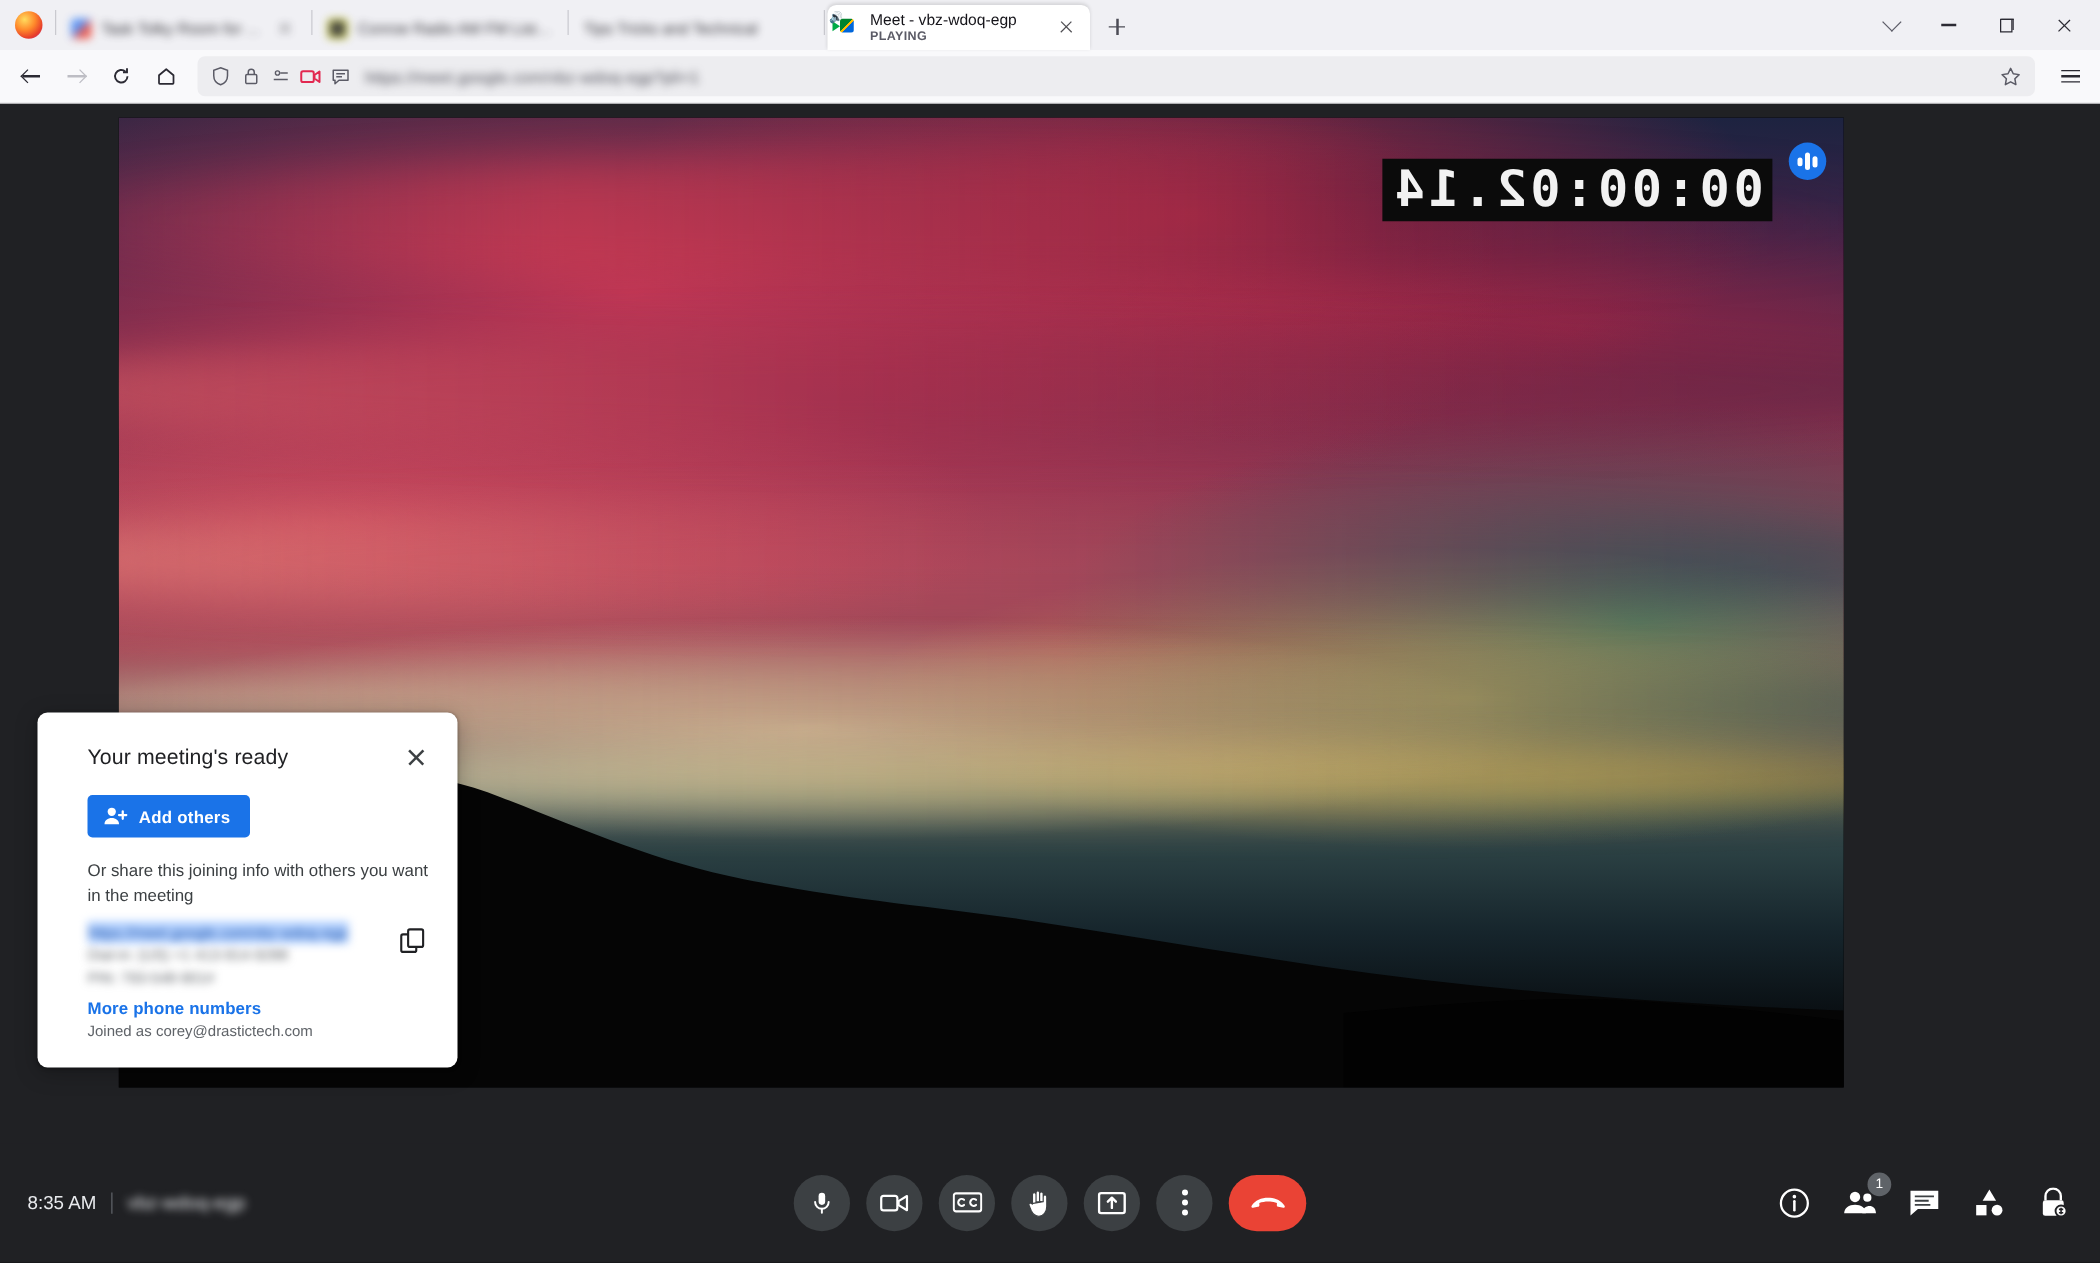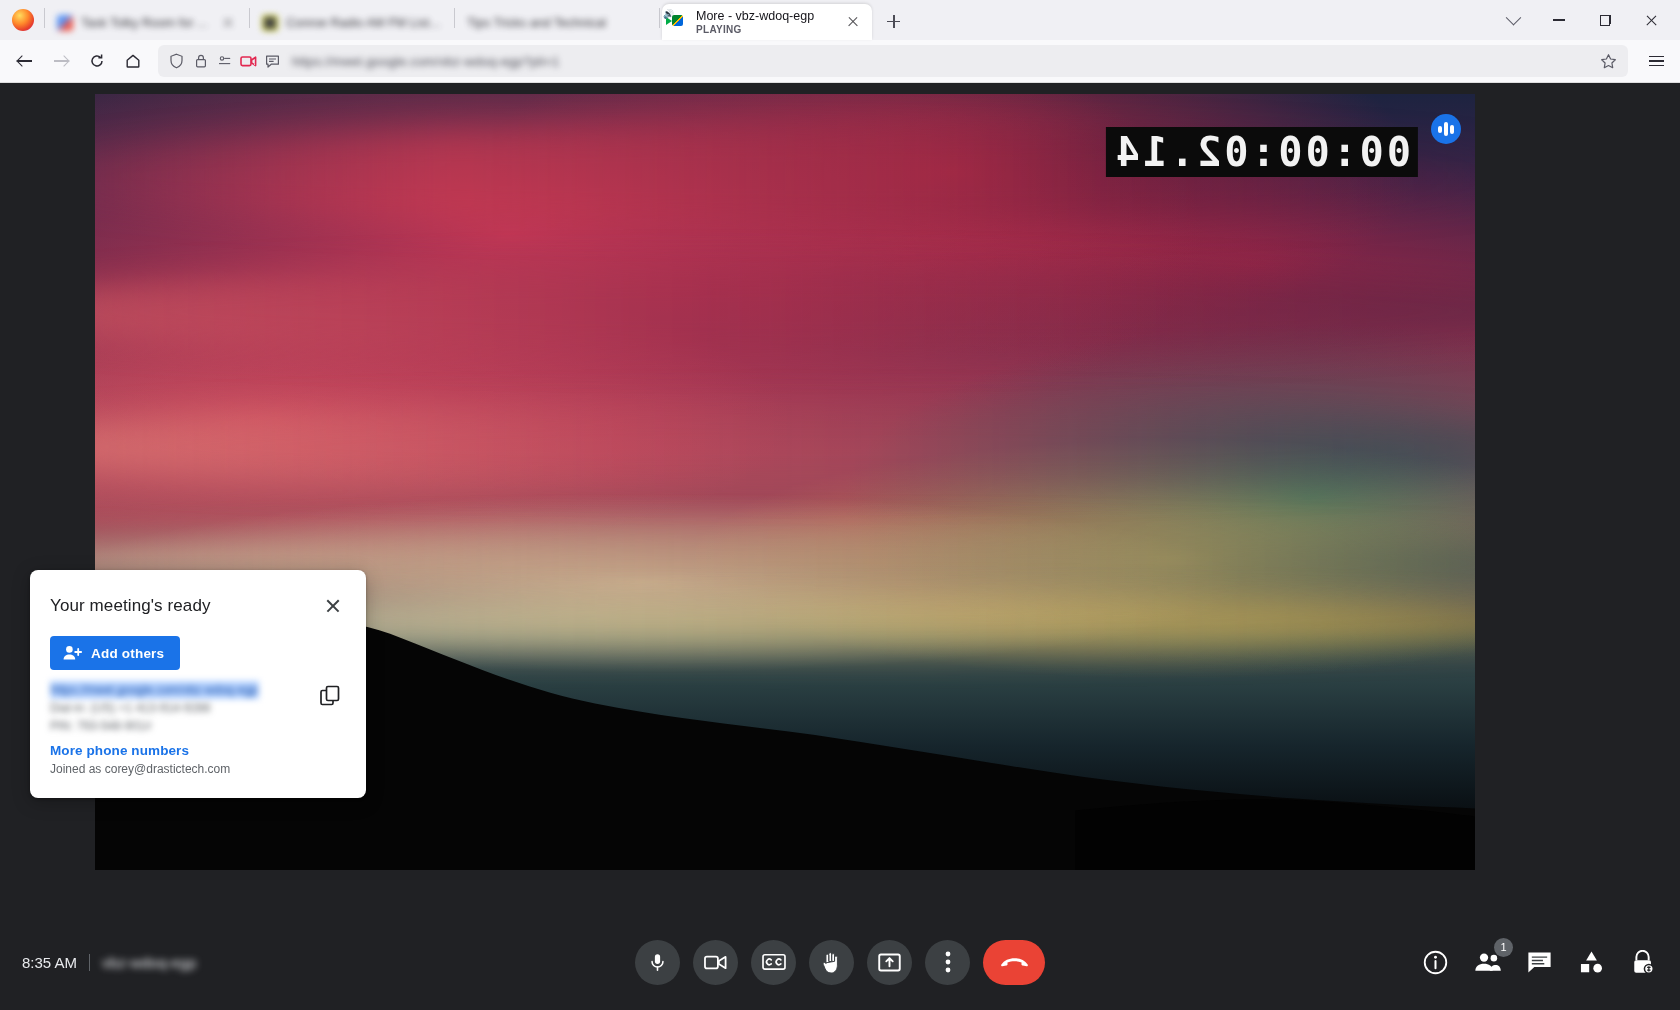--- a/index.html
+++ b/index.html
@@ -224,21 +224,21 @@
   .audio-pill i:nth-child(3){ height: 9px; }
 
   
   .ready-card {
     position: absolute;
     left: 30px; top: 487px;
     width: 336px;
     background: #fff;
     border-radius: 8px;
     box-shadow: 0 1px 3px rgba(0,0,0,.30), 0 4px 18px rgba(0,0,0,.25);
-    padding: 24px 22px 22px 20px;
+    padding: 24px 22px 22px 40px;
   }
   .ready-head { display:flex; align-items:flex-start; justify-content:space-between; }
   .ready-title { font-size: 17px; color: #202124; line-height: 24px; letter-spacing: .1px; }
   .dlg-close { width:22px;height:22px;position:relative;flex:none; margin-top:1px;}
   .dlg-close::before,.dlg-close::after {
     content:""; position:absolute; left:3px; top:10px; width:16px; height:1.8px; background:#3c4043;
   }
   .dlg-close::before{transform:rotate(45deg);} .dlg-close::after{transform:rotate(-45deg);}
 
   .add-others {
@@ -345,21 +345,21 @@
 
     <div class="tab active">
       <span class="tab-favicon">
         <span class="meet-fav">
           <span class="mf-body"></span>
           <span class="mf-tri"></span>
           <span class="speaker-badge">🔊</span>
         </span>
       </span>
       <span class="tab-texts">
-        <span class="tab-title">More - vbz-wdoq-egp</span>
+        <span class="tab-title">Meet - vbz-wdoq-egp</span>
         <span class="tab-sub">PLAYING</span>
       </span>
       <span class="tab-close"></span>
     </div>
 
     <div class="newtab"></div>
 
     <div class="winctl">
       <div class="winbtn">
           <span class="chev"></span>
@@ -477,20 +477,21 @@
 
     <button class="add-others">
       <svg width="19" height="16" viewBox="0 0 19 16">
         <circle cx="6.4" cy="4.4" r="3.3" fill="#fff"></circle>
         <path d="M0.6 14.4c0-3.2 2.6-5 5.8-5s5.8 1.8 5.8 5z" fill="#fff"></path>
         <path d="M15.2 4v6M12.2 7h6" stroke="#fff" stroke-width="1.8" stroke-linecap="round"></path>
       </svg>
       <span>Add others</span>
     </button>
 
+    <div class="share-note">Or share this joining info with others you want in the meeting</div>
 
     <div class="info-rows">
       <div class="info-lines">
         <div><span class="info-line link">https://meet.google.com/vbz-wdoq-egp</span></div>
         <div class="info-line plain">Dial-in: (US) +1 413-914-9288</div>
         <div class="info-line plain">PIN: 793-548-901#</div>
       </div>
       <div class="copy-ico">
         <svg width="26" height="26" viewBox="0 0 26 26">
           <rect x="3" y="6.5" width="12" height="14" rx="1.4" fill="none" stroke="#202124" stroke-width="1.7"></rect>

